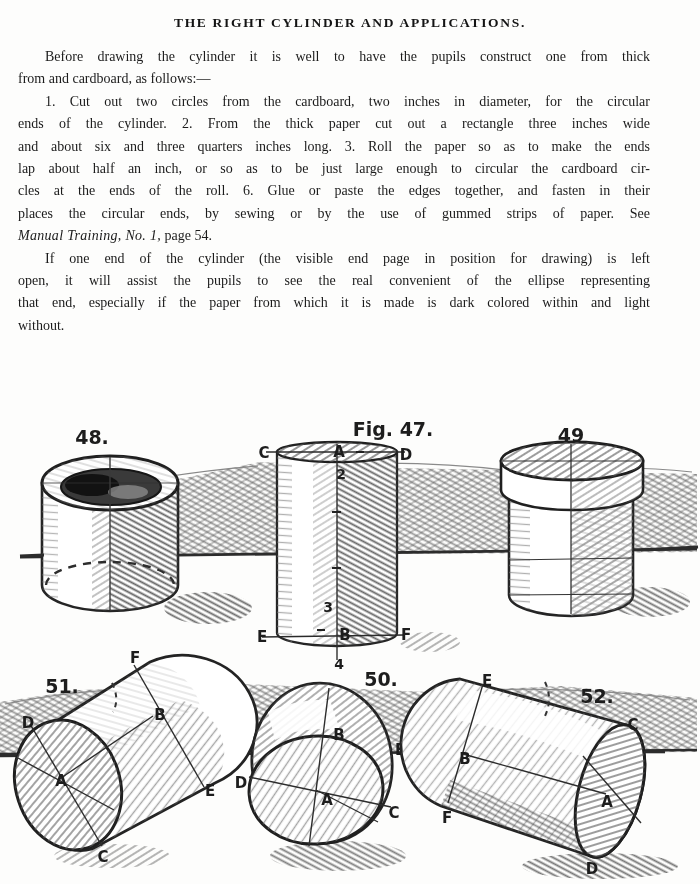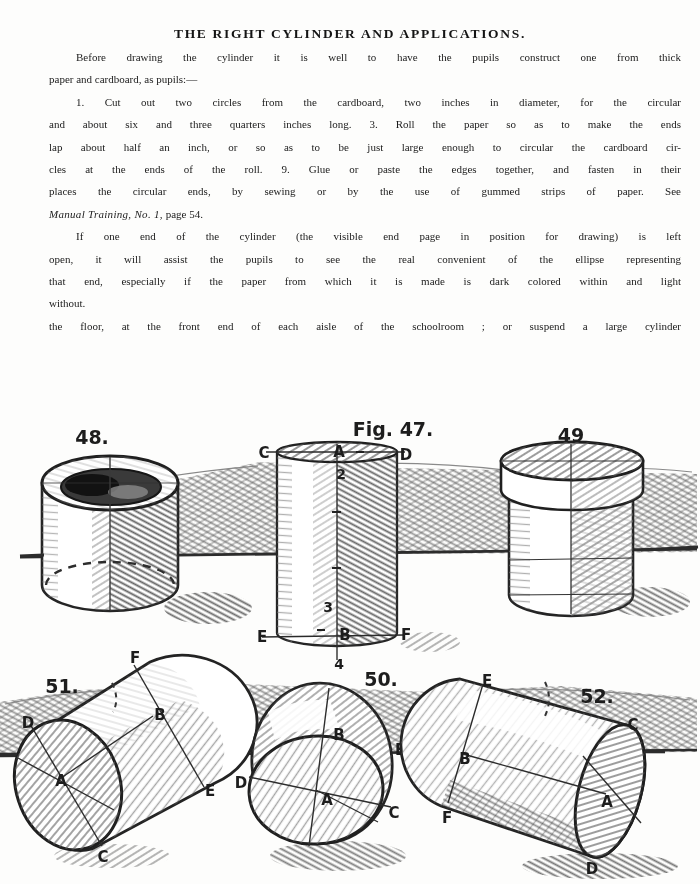--- a/index.html
+++ b/index.html
@@ -1,52 +1,52 @@
 <!DOCTYPE html>
 <html><head>
 <meta charset="utf-8">
 <style>
   html,body{margin:0;padding:0}
   body{width:700px;height:884px;background:#fdfdfc;position:relative;overflow:hidden;
        font-family:"Liberation Serif",serif;color:#1b1b1b;}
   .page{position:absolute;inset:0;background:#fdfdfc;}
-  .title{position:absolute;top:26px;left:0;width:700px;text-align:center;
+  .title{position:absolute;top:15px;left:0;width:700px;text-align:center;
          font-weight:bold;font-size:13.5px;letter-spacing:1.7px;color:#141414;}
-  .text{position:absolute;left:49px;top:46px;width:632px;font-size:11px;}
+  .text{position:absolute;left:18px;top:46px;width:632px;font-size:14px;}
   .ln{height:22.4px;line-height:22.4px;white-space:nowrap;}
   .j{text-align:justify;text-align-last:justify;white-space:normal;}
   .ind{text-indent:27px;}
   .bi{font-weight:normal;font-style:italic;letter-spacing:.3px;}
   .figs{position:absolute;left:0;top:418px;width:700px;height:466px;}
   svg text{fill:#1d1d1d;}
   .cap{font-family:"DejaVu Sans",sans-serif;font-size:19px;font-weight:600;}
   .lbl{font-family:"DejaVu Sans",sans-serif;font-size:15px;font-weight:700;}
   .sm {font-family:"DejaVu Sans",sans-serif;font-size:14px;font-weight:700;}
 </style>
 </head>
 <body>
 
 <div class="page">
 
   <div class="title">THE RIGHT CYLINDER AND APPLICATIONS.</div>
 
   <div class="text">
     <div class="ln j ind">Before drawing the cylinder it is well to have the pupils construct one from thick</div>
-    <div class="ln">paper and cardboard, as pupils:—</div>
+    <div class="ln">from and cardboard, as follows:—</div>
     <div class="ln j ind">1.  Cut out two circles from the cardboard, two inches in diameter, for the circular</div>
+    <div class="ln j">ends of the cylinder.  2.  From the thick paper cut out a rectangle three inches wide</div>
     <div class="ln j">and about six and three quarters inches long.  3.  Roll the paper so as to make the ends</div>
     <div class="ln j">lap about half an inch, or so as to be just large enough to circular the cardboard cir-</div>
-    <div class="ln j">cles at the ends of the roll.  9.  Glue or paste the edges together, and fasten in their</div>
+    <div class="ln j">cles at the ends of the roll.  6.  Glue or paste the edges together, and fasten in their</div>
     <div class="ln j">places the circular ends, by sewing or by the use of gummed strips of paper.  See</div>
     <div class="ln"><span class="bi">Manual Training, No. 1,</span><span> page 54.</span></div>
     <div class="ln j ind">If one end of the cylinder (the visible end page in position for drawing) is left</div>
     <div class="ln j">open, it will assist the pupils to see the real convenient of the ellipse representing</div>
     <div class="ln j">that end, especially if the paper from which it is made is dark colored within and light</div>
     <div class="ln">without.</div>
-    <div class="ln j">the floor, at the front end of each aisle of the schoolroom ; or suspend a large cylinder</div>
   </div>
 
   <svg class="figs" viewBox="0 418 700 466" width="700" height="466" xmlns="http://www.w3.org/2000/svg">
     <defs>
       <pattern id="pDark" patternUnits="userSpaceOnUse" width="5" height="5" patternTransform="rotate(28)">
         <line x1="0" y1="2.5" x2="5" y2="2.5" stroke="#3c3c3c" stroke-width="1.9"></line>
       </pattern>
       <pattern id="pMed" patternUnits="userSpaceOnUse" width="6" height="6" patternTransform="rotate(-32)">
         <line x1="0" y1="3" x2="6" y2="3" stroke="#5c5c5c" stroke-width="1.5"></line>
       </pattern>

